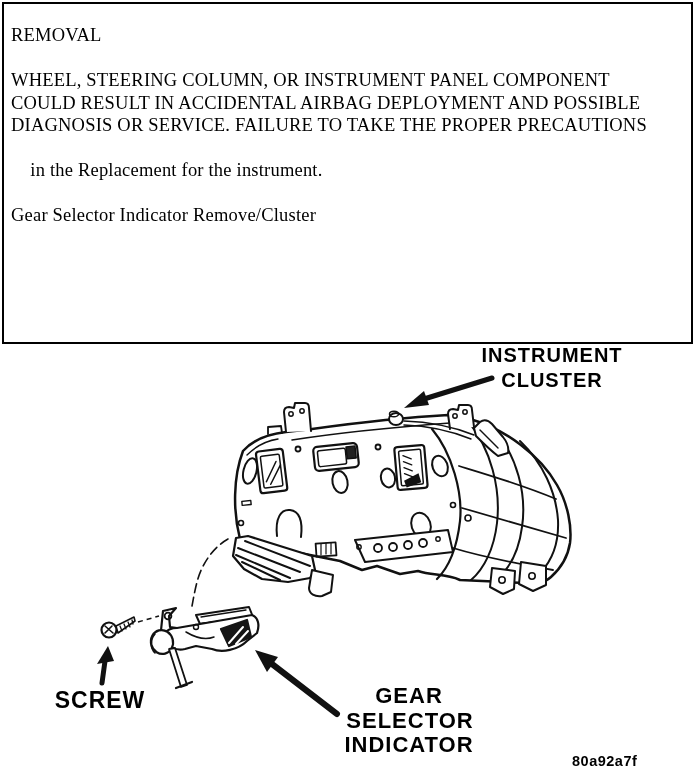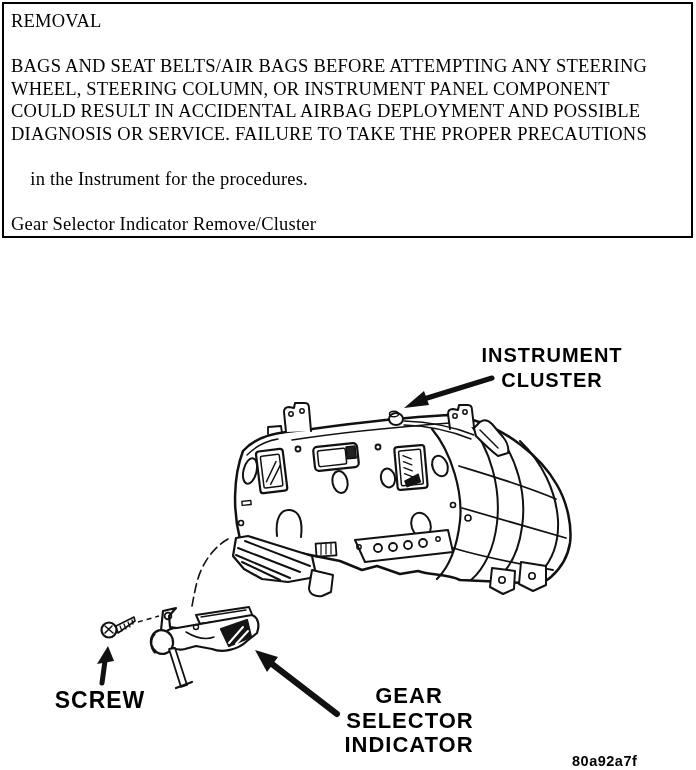--- a/index.html
+++ b/index.html
@@ -1,47 +1,46 @@
 <!DOCTYPE html>
 <html><head>
 <meta charset="utf-8">
 <style>
   html,body { margin:0; padding:0; background:#ffffff; }
   .page {
     position:relative; width:696px; height:770px; background:#ffffff;
     font-family:"Liberation Serif", serif; color:#000; overflow:hidden;
   }
   .textbox {
-    position:absolute; left:2px; top:2px; width:691px; height:236px;
+    position:absolute; left:2px; top:2px; width:691px; height:342px;
     border:2px solid #000; box-sizing:border-box;
-    padding:6px 6px 0 7px; overflow:hidden; background:#fff;
+    padding:20px 6px 0 7px; overflow:hidden; background:#fff;
   }
   .line {
     font-size:18.5px; line-height:22.5px; height:22.5px;
     white-space:pre; letter-spacing:0.2px;
   }
   .figure { position:absolute; left:0; top:330px; width:696px; height:440px; }
   .lbl {
     font-family:"Liberation Sans", sans-serif; font-weight:bold; fill:#000;
   }
 </style>
 </head>
 <body>
 
 <div class="page">
 
   <div class="textbox">
     <div class="line">REMOVAL</div>
     <div class="line"></div>
-    <div class="line">BAGS AND SEAT BELTS/AIR BAGS BEFORE ATTEMPTING ANY STEERING</div>
     <div class="line">WHEEL, STEERING COLUMN, OR INSTRUMENT PANEL COMPONENT</div>
     <div class="line">COULD RESULT IN ACCIDENTAL AIRBAG DEPLOYMENT AND POSSIBLE</div>
     <div class="line">DIAGNOSIS OR SERVICE. FAILURE TO TAKE THE PROPER PRECAUTIONS</div>
     <div class="line"></div>
-    <div class="line">    in the Instrument for the procedures.</div>
+    <div class="line">    in the Replacement for the instrument.</div>
     <div class="line"></div>
     <div class="line">Gear Selector Indicator Remove/Cluster</div>
   </div>
 
   <svg class="figure" viewBox="0 330 696 440" width="696" height="440" xmlns="http://www.w3.org/2000/svg">
 
     <path d="M228 539 C212 548 201 566 197 582 C194 594 193 601 192 606" fill="none" stroke="#111" stroke-width="1.6" stroke-dasharray="9 5" stroke-linecap="round"></path>
 
     <g stroke="#111" fill="none" stroke-width="2.2" stroke-linejoin="round" stroke-linecap="round">
 

